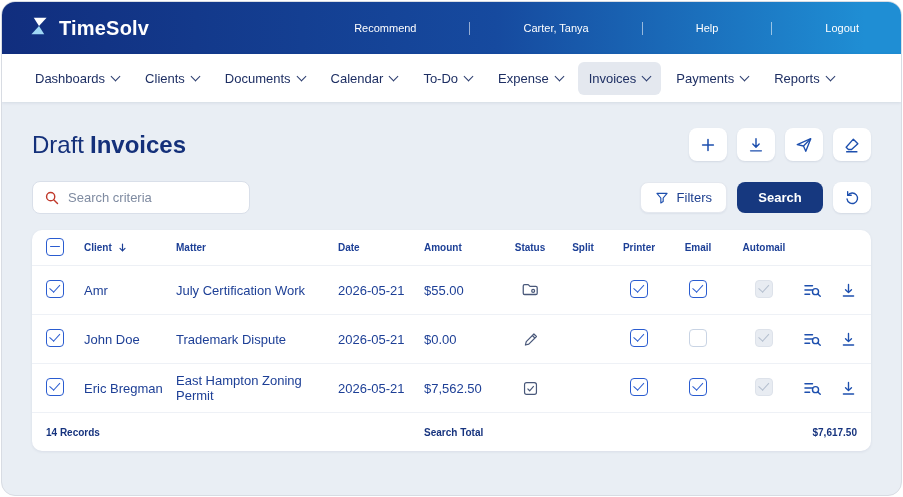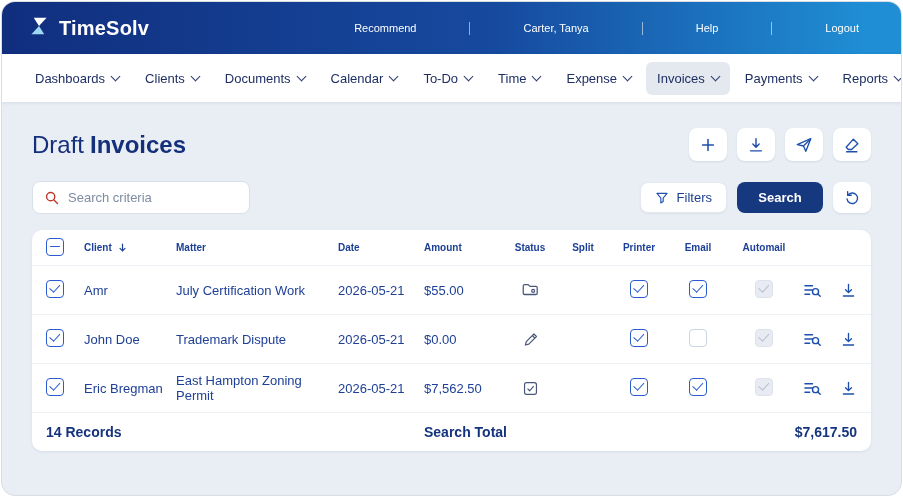--- a/index.html
+++ b/index.html
@@ -42,21 +42,21 @@
   .trow { display:grid; grid-template-columns:38px 92px 162px 86px 78px 56px 50px 62px 56px 76px 1fr; align-items:center; padding:0 14px; }
   .trow.head { height:36px; border-bottom:1px solid #edf0f5; font-size:10px; font-weight:bold; color:#1c3f96; }
   .trow.body { height:49px; border-bottom:1px solid #eef1f6; font-size:13px; color:#1d3f96; }
   .cell.c { justify-self:center; }
   .head .hc { justify-self:center; }
   .head-client { display:flex; align-items:center; gap:5px; }
   .matter-cell, .client-cell { cursor:pointer; }
   .status-icon { color:#49587a; display:flex; }
   .actions-cell { justify-self:end; display:flex; gap:18px; align-items:center; color:#1d4fae; }
   .actions-cell span { cursor:pointer; display:flex; }
-  .tfoot { height:38px; font-size:14px; font-weight:bold; color:#16337e; }
+  .tfoot { height:38px; font-size:10px; font-weight:bold; color:#16337e; }
   .tfoot .records { grid-column:1 / 4; }
   .tfoot .stotal { grid-column:5 / 7; }
   .tfoot .tval  { grid-column:7 / 12; justify-self:end; }
 
   
   .cb { width:18px; height:18px; border:1.7px solid #2a5cd0; border-radius:4px; position:relative; background:#fff; display:inline-block; cursor:pointer; }
   .cb.checked::after { content:""; position:absolute; left:4.5px; top:1.5px; width:4.5px; height:8.5px; border-right:1.8px solid #2a5cd0; border-bottom:1.8px solid #2a5cd0; transform:rotate(42deg); }
   .cb.minus::after { content:""; position:absolute; left:3px; right:3px; top:50%; height:1.8px; margin-top:-1px; background:#2a5cd0; border-radius:1px; }
   .cb.unchecked { border-color:#c9d4e4; }
   .cb.disabled { background:#e8ecf2; border-color:#dde2ea; cursor:default; }
@@ -100,24 +100,20 @@
     <div class="nav-item">
         <span>Documents</span>
         <span class="chev"></span>
       </div>
     <div class="nav-item">
         <span>Calendar</span>
         <span class="chev"></span>
       </div>
     <div class="nav-item">
         <span>To-Do</span>
-        <span class="chev"></span>
-      </div>
-    <div class="nav-item">
-        <span>Time</span>
         <span class="chev"></span>
       </div>
     <div class="nav-item">
         <span>Expense</span>
         <span class="chev"></span>
       </div>
     <div class="nav-item active">
         <span>Invoices</span>
         <span class="chev"></span>
       </div>

